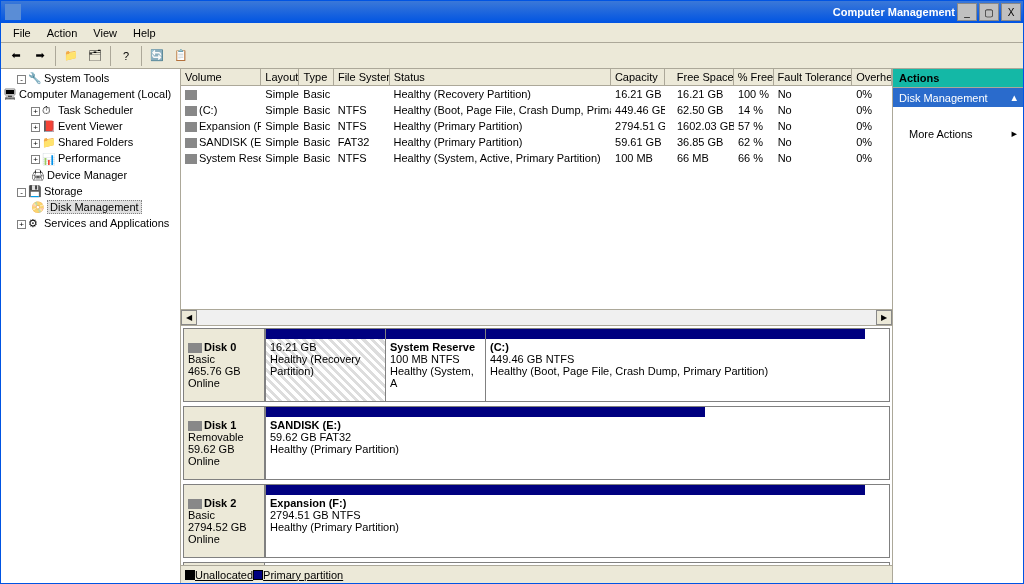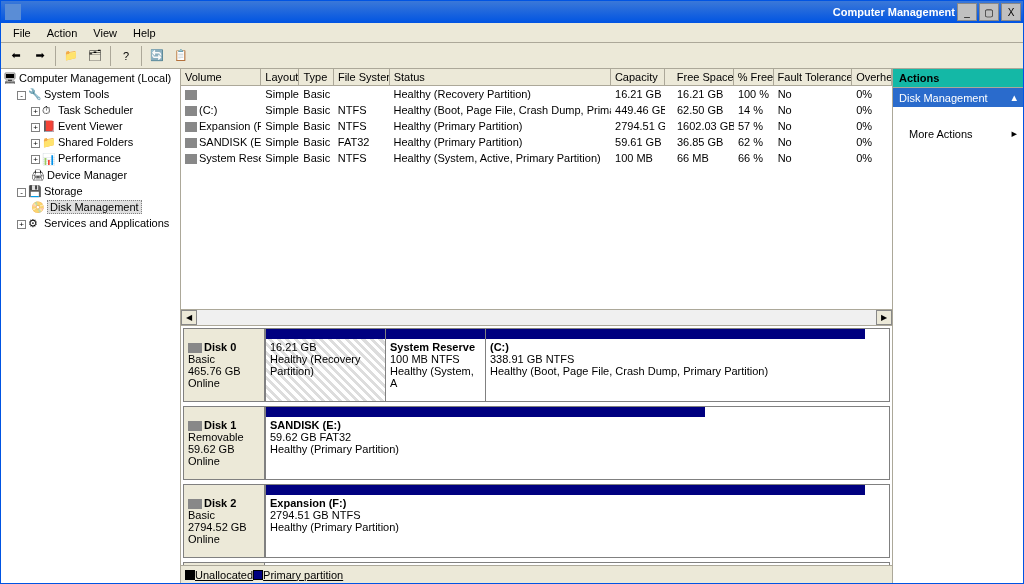--- a/index.html
+++ b/index.html
@@ -103,22 +103,22 @@
     <div class="tb">🗂</div>
     <div class="sep"></div>
     <div class="tb">?</div>
     <div class="sep"></div>
     <div class="tb">🔄</div>
     <div class="tb">📋</div>
   </div>
 
   <div class="content">
     <div class="tree">
+      <div class="node indent1"><span class="box">-</span><span class="ticon">🔧</span><span>System Tools</span></div>
       <div class="node"><span class="ticon">🖥</span><span>Computer Management (Local)</span></div>
-      <div class="node indent1"><span class="box">-</span><span class="ticon">🔧</span><span>System Tools</span></div>
       <div class="node indent2"><span class="box">+</span><span class="ticon">⏱</span><span>Task Scheduler</span></div>
       <div class="node indent2"><span class="box">+</span><span class="ticon">📕</span><span>Event Viewer</span></div>
       <div class="node indent2"><span class="box">+</span><span class="ticon">📁</span><span>Shared Folders</span></div>
       <div class="node indent2"><span class="box">+</span><span class="ticon">📊</span><span>Performance</span></div>
       <div class="node indent2"><span class="ticon">🖨</span><span>Device Manager</span></div>
       <div class="node indent1"><span class="box">-</span><span class="ticon">💾</span><span>Storage</span></div>
       <div class="node indent2 selected"><span class="ticon">📀</span><span class="label">Disk Management</span></div>
       <div class="node indent1"><span class="box">+</span><span class="ticon">⚙</span><span>Services and Applications</span></div>
     </div>
 
@@ -221,21 +221,21 @@
               </div>
               <div class="part" style="width:100px">
                 <div class="stripe primary"></div>
                 <div class="pname">System Reserve</div>
                 <div>100 MB NTFS</div>
                 <div>Healthy (System, A</div>
               </div>
               <div class="part" style="width:380px">
                 <div class="stripe primary"></div>
                 <div class="pname">(C:)</div>
-                <div>338.91 GB NTFS</div>
+                <div>449.46 GB NTFS</div>
                 <div>Healthy (Boot, Page File, Crash Dump, Primary Partition)</div>
               </div>
             </div>
           </div>
           <div class="disk">
             <div class="disk-info">
               <div><span class="dicon"></span><span class="dname">Disk 1</span></div>
               <div>Removable</div>
               <div>59.62 GB</div>
               <div>Online</div>

